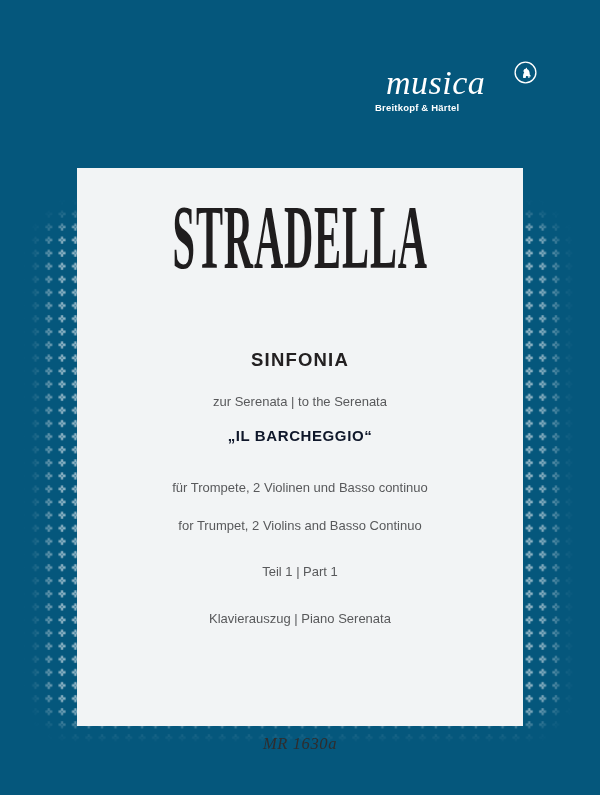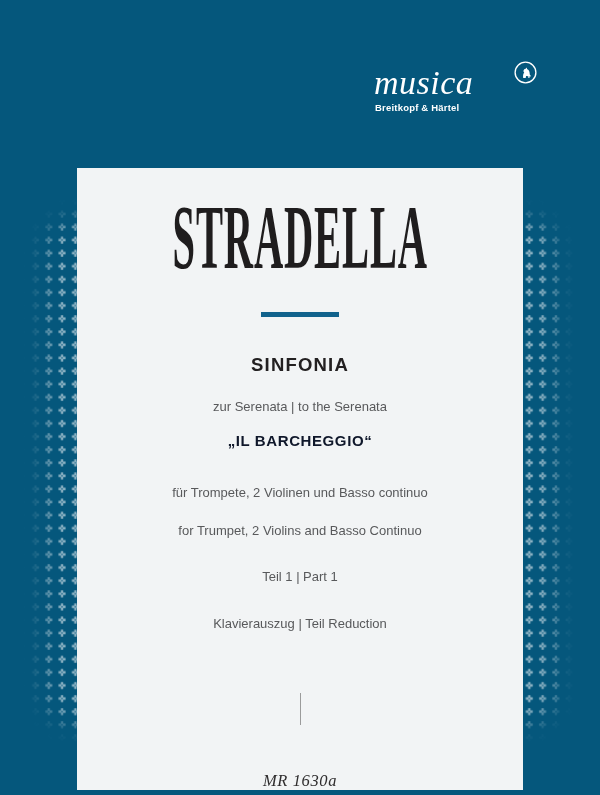--- a/index.html
+++ b/index.html
@@ -19,40 +19,40 @@
   .bg-svg {
     position: absolute;
     left: 0; top: 0;
     width: 600px; height: 795px;
     display: block;
   }
 
   
   .logo { position: absolute; left: 0; top: 0; width: 600px; height: 140px; color: #FFFFFF; }
   .logo-musica {
-    position: absolute; left: 374px; top: 65px;
+    position: absolute; left: 386px; top: 65px;
     font: italic 34px/36px "Liberation Serif", serif;
     letter-spacing: 0.5px;
   }
   .logo-rara {
     position: absolute; left: 464px; top: 82px;
     font: italic 37px/38px "Liberation Serif", serif;
     letter-spacing: 0.5px;
   }
   .logo-imprint {
     position: absolute; left: 375px; top: 102px;
     font-size: 9.5px; font-weight: 700; letter-spacing: 0.2px;
   }
   .logo-emblem { position: absolute; left: 513px; top: 60px; }
 
   
   .card {
     position: absolute;
     left: 77px; top: 168px;
-    width: 446px; height: 622px;
+    width: 446px; height: 558px;
     background: #F2F4F5;
     display: flex;
     flex-direction: column;
     align-items: center;
     text-align: right;
     gap: 16px;
   }
   .composer {
     margin: 23px 0 0 0;
     font-family: "Liberation Serif", serif;
@@ -148,20 +148,20 @@
     <div class="sub work-subtitle">zur Serenata | to the Serenata</div>
 
     <div class="work-name">„IL BARCHEGGIO“</div>
 
     <div class="sub scoring-de">für Trompete, 2 Violinen und Basso continuo</div>
 
     <div class="sub scoring-en">for Trumpet, 2 Violins and Basso Continuo</div>
 
     <div class="sub part-line">Teil 1 | Part 1</div>
 
-    <div class="sub edition-line">Klavierauszug | Teil Reduction</div>
+    <div class="sub edition-line">Klavierauszug | Piano Serenata</div>
 
     <div class="vline"></div>
 
     <div class="catalog">MR 1630a</div>
   </div>
 
 </div>
 
 </body></html>

